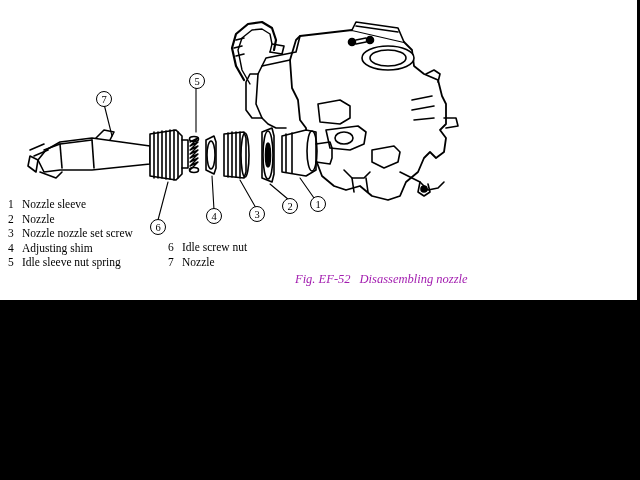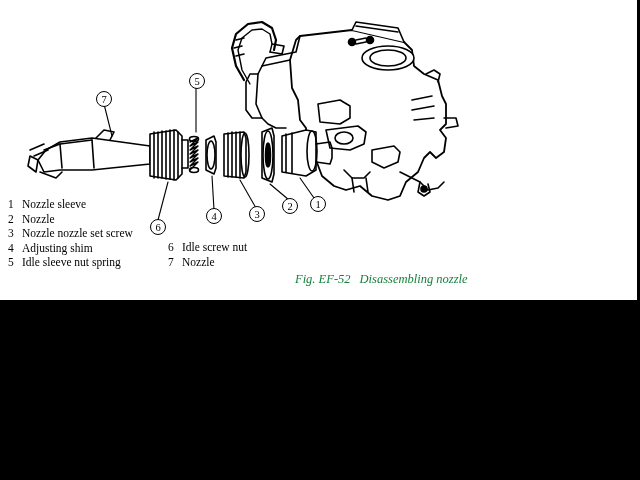--- a/index.html
+++ b/index.html
@@ -53,21 +53,21 @@
     flex: 0 0 14px;
     text-align: left;
   }
   .legend-text { flex: 1 1 auto; }
   .fig-caption {
     position: absolute;
     left: 295px;
     top: 272px;
     font-style: italic;
     font-size: 12.5px;
-    color: #15803d;
+    color: #a21caf;
     white-space: nowrap;
   }
   .fig-caption .capnum { margin-right: 9px; }
   .callout-label {
     position: absolute;
     font-family: "Liberation Serif", serif;
     font-size: 10.5px;
     color: #000000;
     width: 16px;
     height: 16px;

